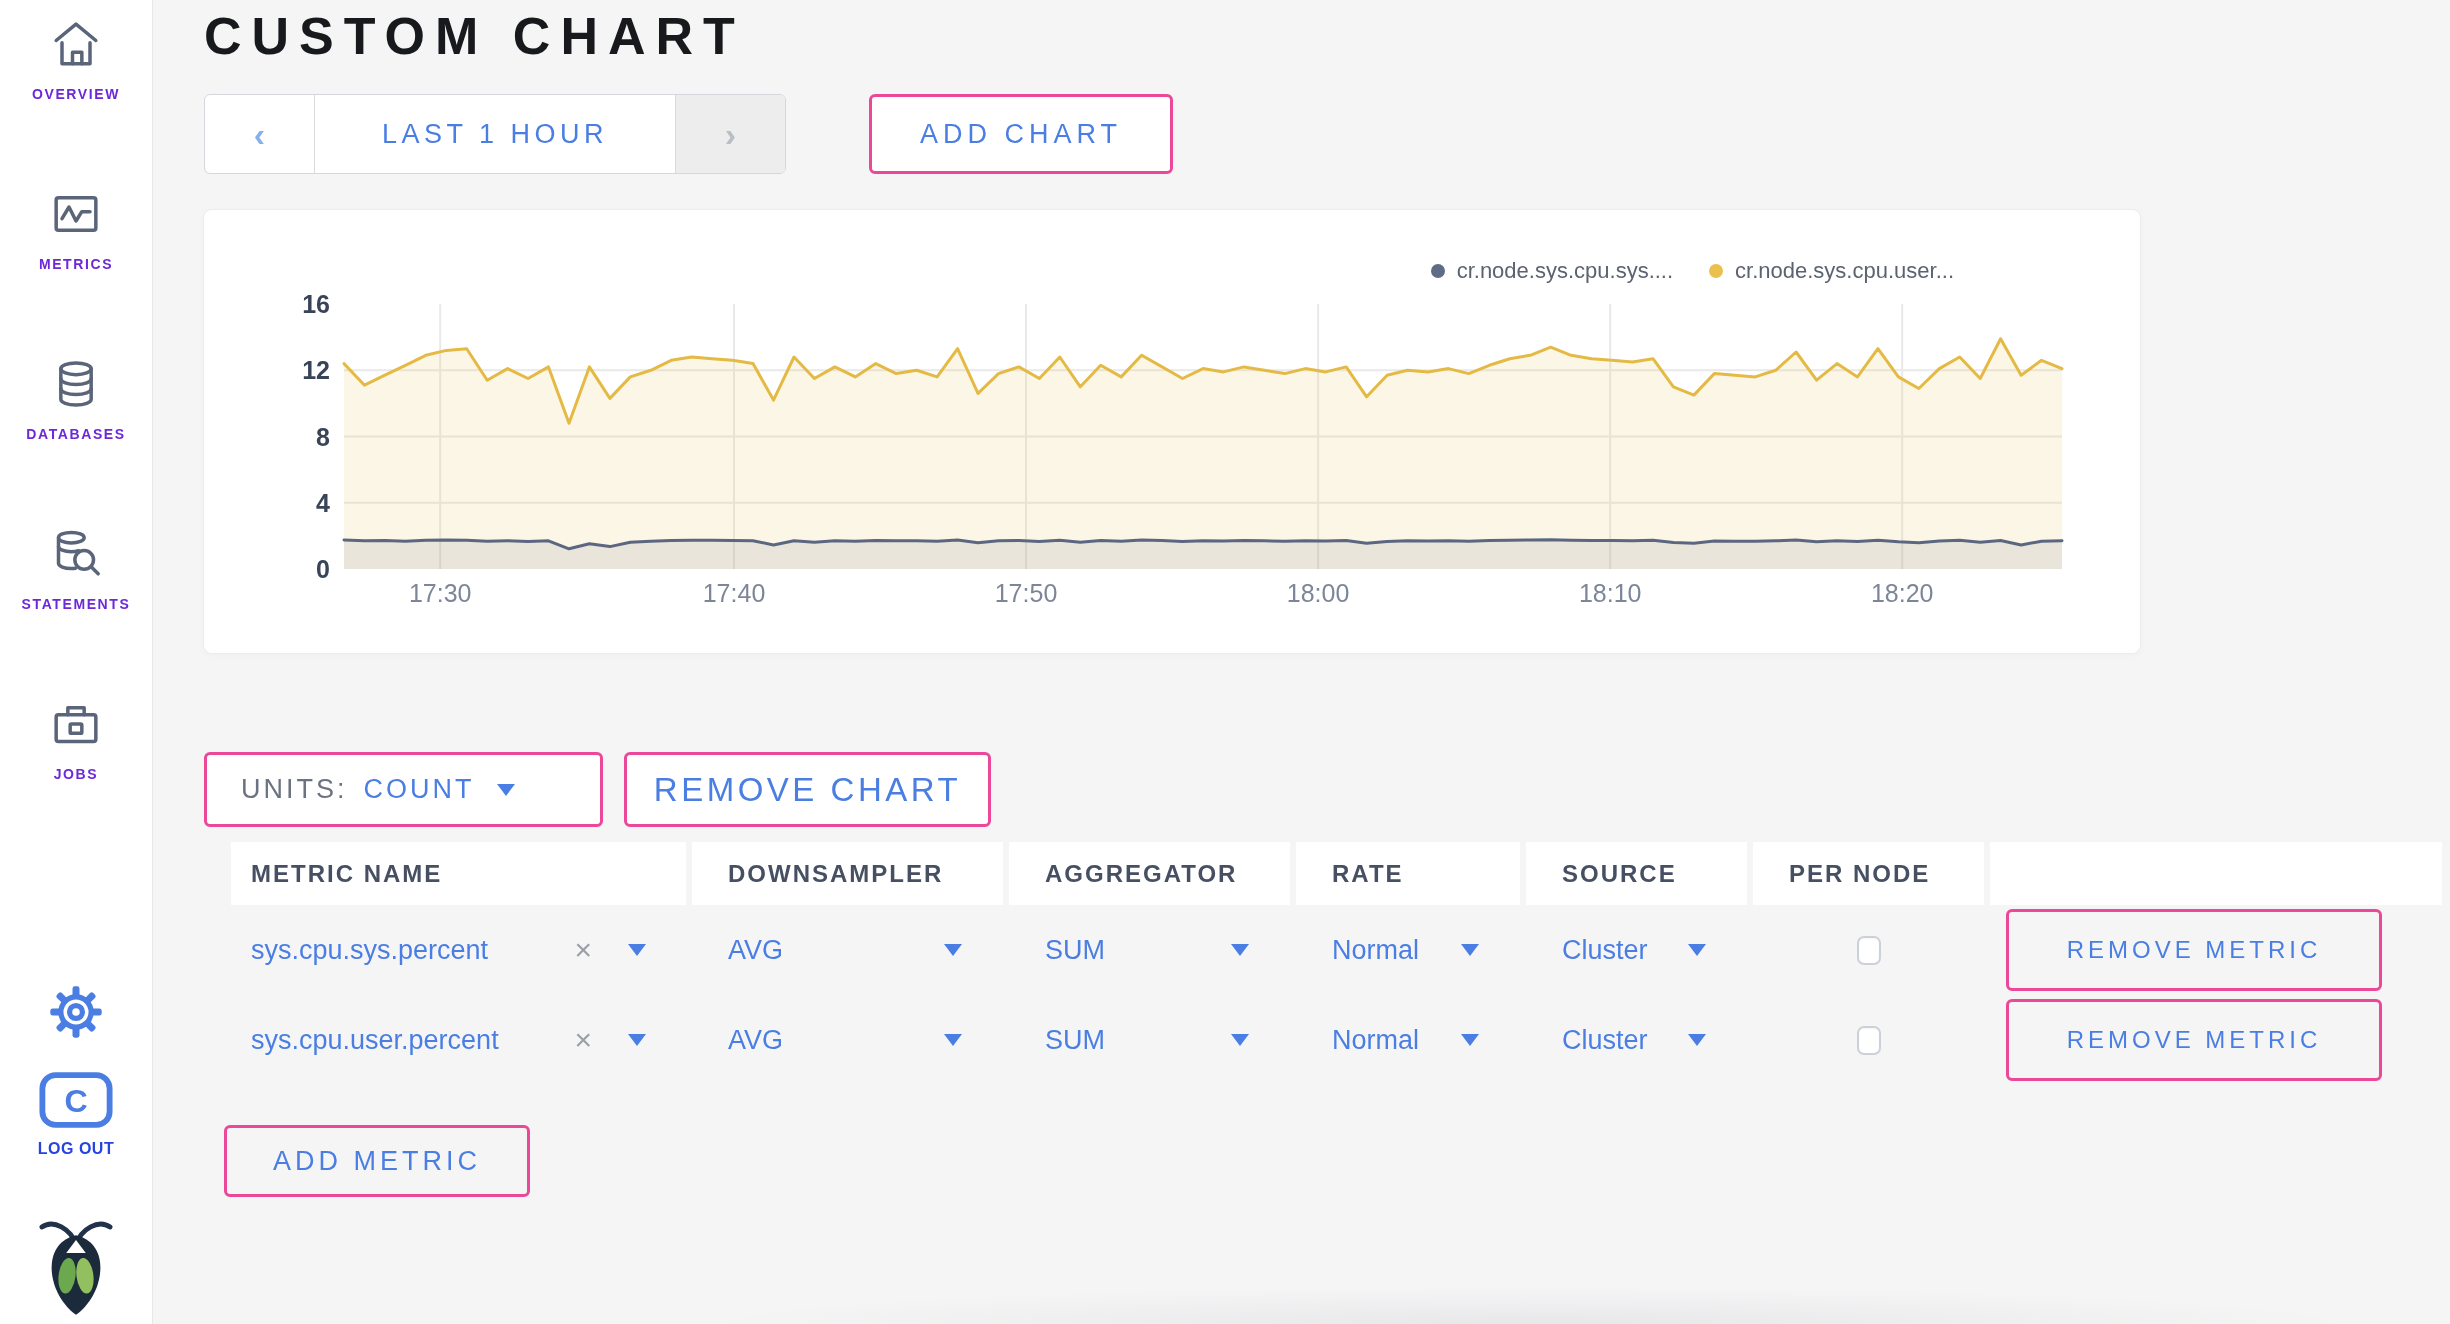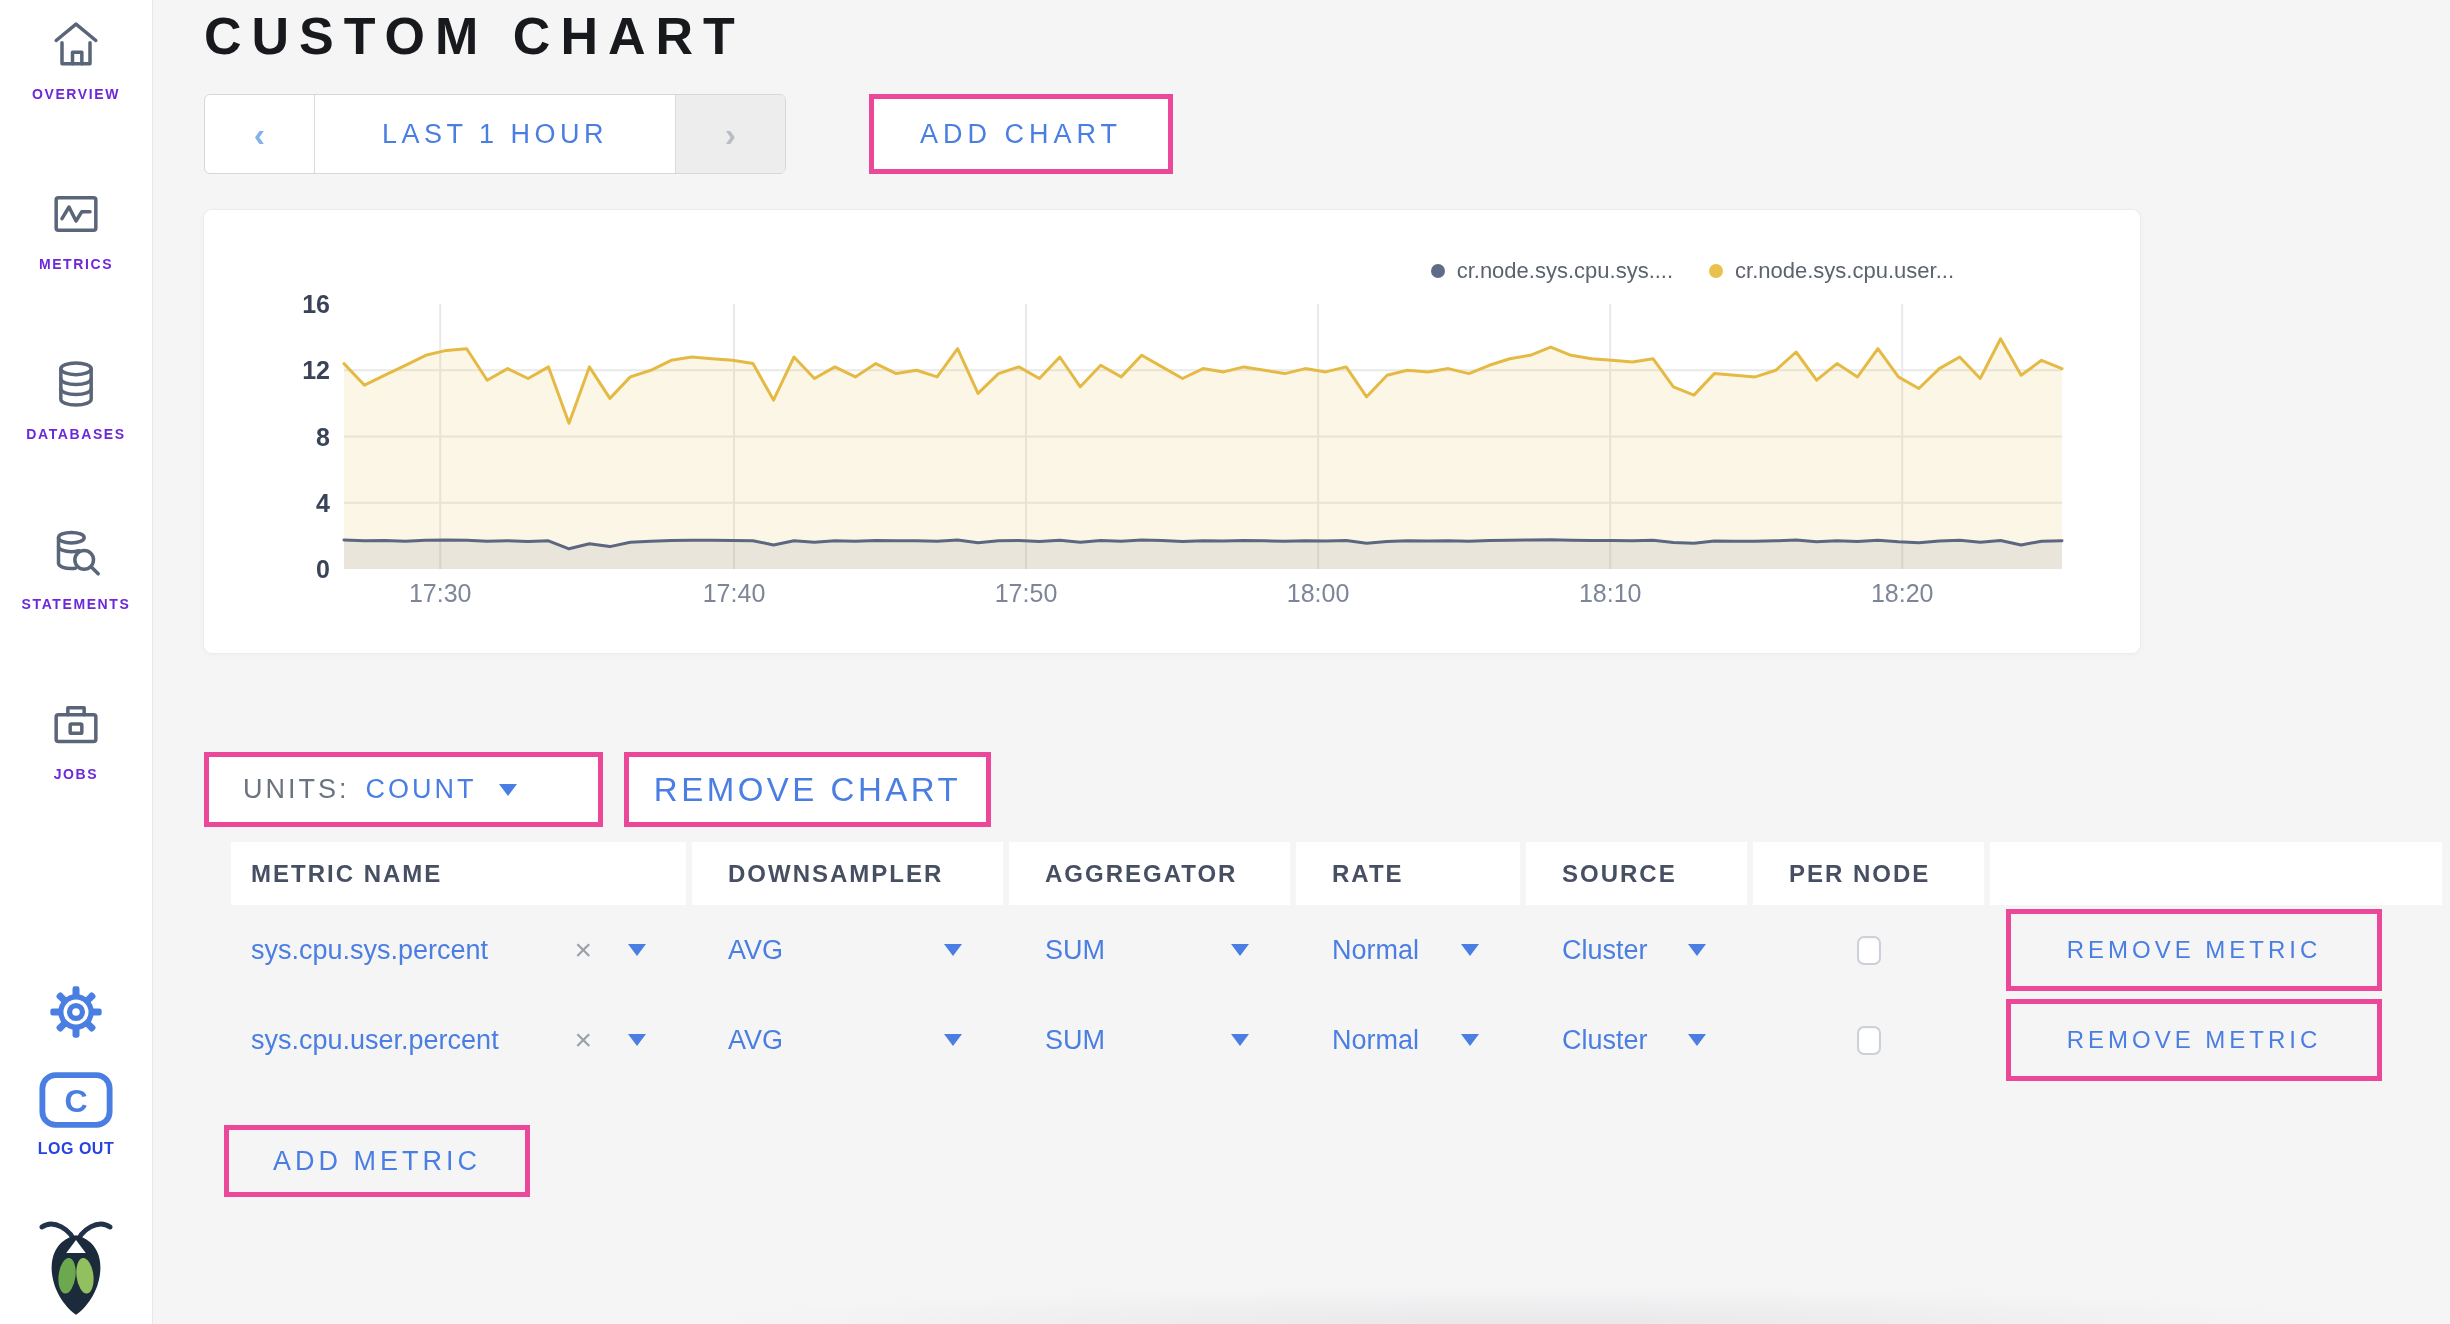--- a/index.html
+++ b/index.html
@@ -41,21 +41,21 @@
     display:flex; height:80px; border:1px solid #d5d7dc; border-radius:6px;
     background:#fff; overflow:hidden;
   }
   .ts-seg { display:flex; align-items:center; justify-content:center; cursor:pointer; }
   .ts-prev { width:110px; border-right:1px solid #d8dade; color:#84b1ec; font-size:34px; font-weight:700; }
   .ts-label { width:360px; color:#4a7ee2; font-size:27px; letter-spacing:4.5px; }
   .ts-next { width:110px; border-left:1px solid #d8dade; background:#ededee; color:#b9bdc5; font-size:34px; font-weight:700; }
 
   .btn {
     display:flex; align-items:center; justify-content:center;
-    background:#fff; border:5px solid #ec4899; border-radius:0;
+    background:#fff; border:3px solid #ec4899; border-radius:6px;
     color:#4a7ee2; cursor:pointer;
   }
   .add-chart-btn { margin-left:83px; width:304px; height:80px; font-size:27px; letter-spacing:5px; }
 
   
   .chart-card {
     margin-top:36px; width:1936px; height:443px; background:#fff;
     border-radius:8px; position:relative;
     box-shadow:0 0 0 1px #ececee, 0 2px 8px rgba(0,0,0,0.03);
   }

